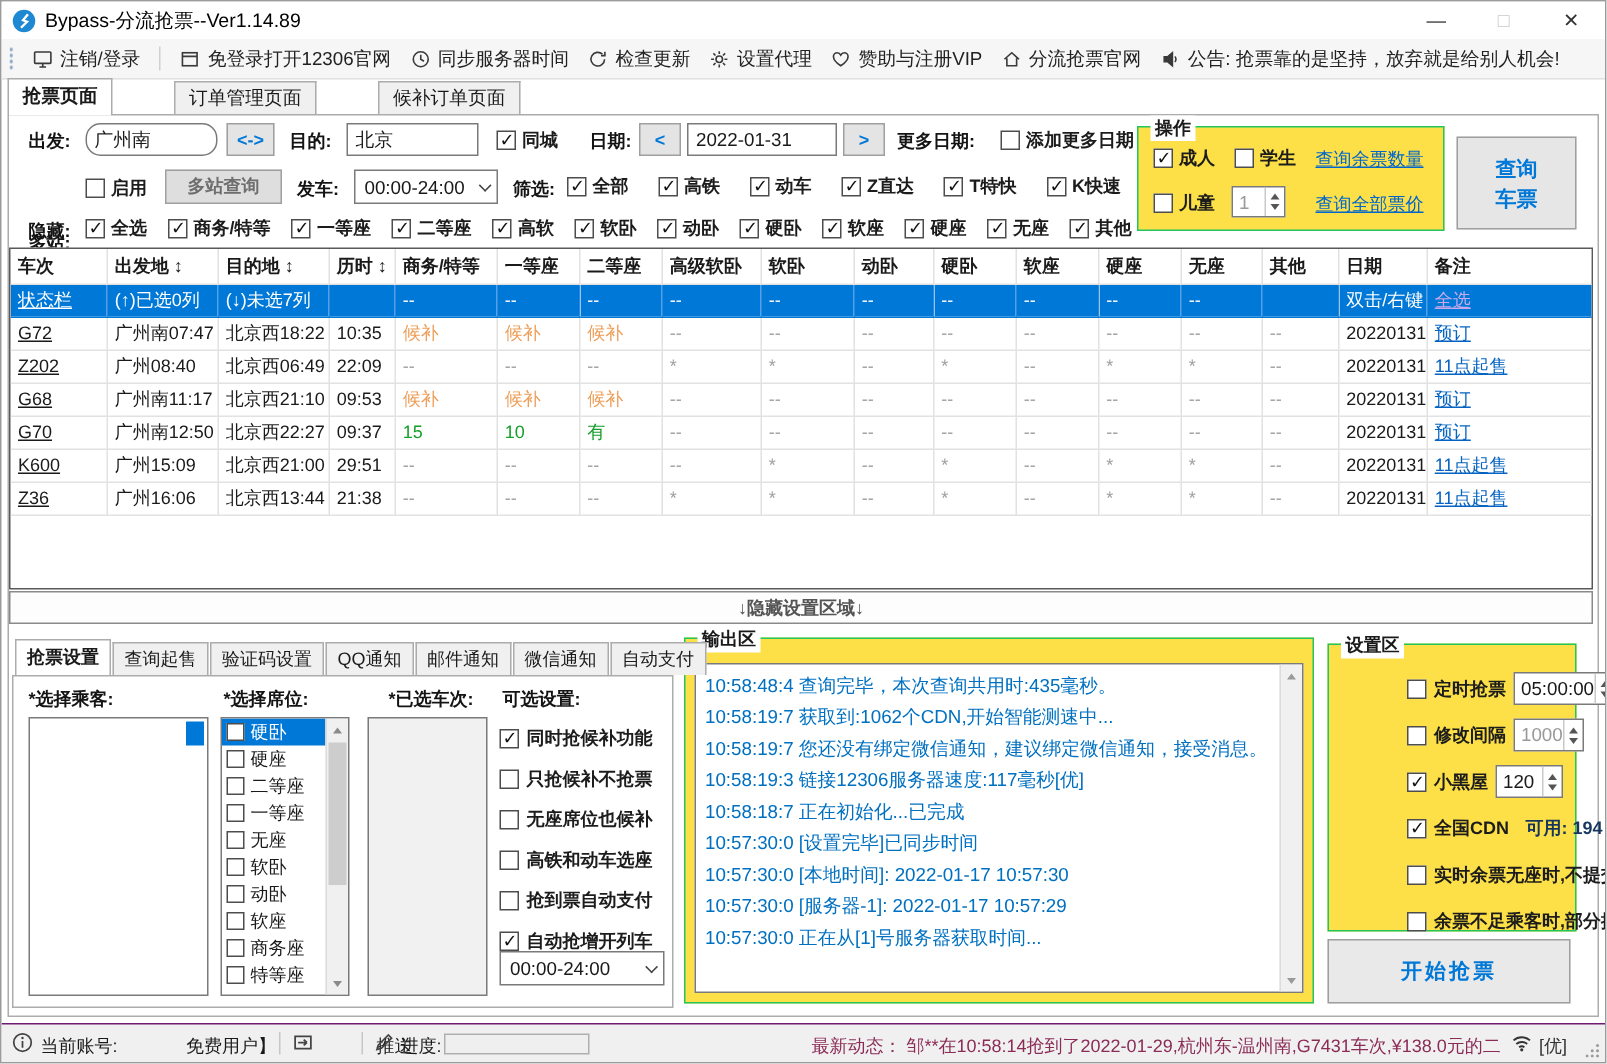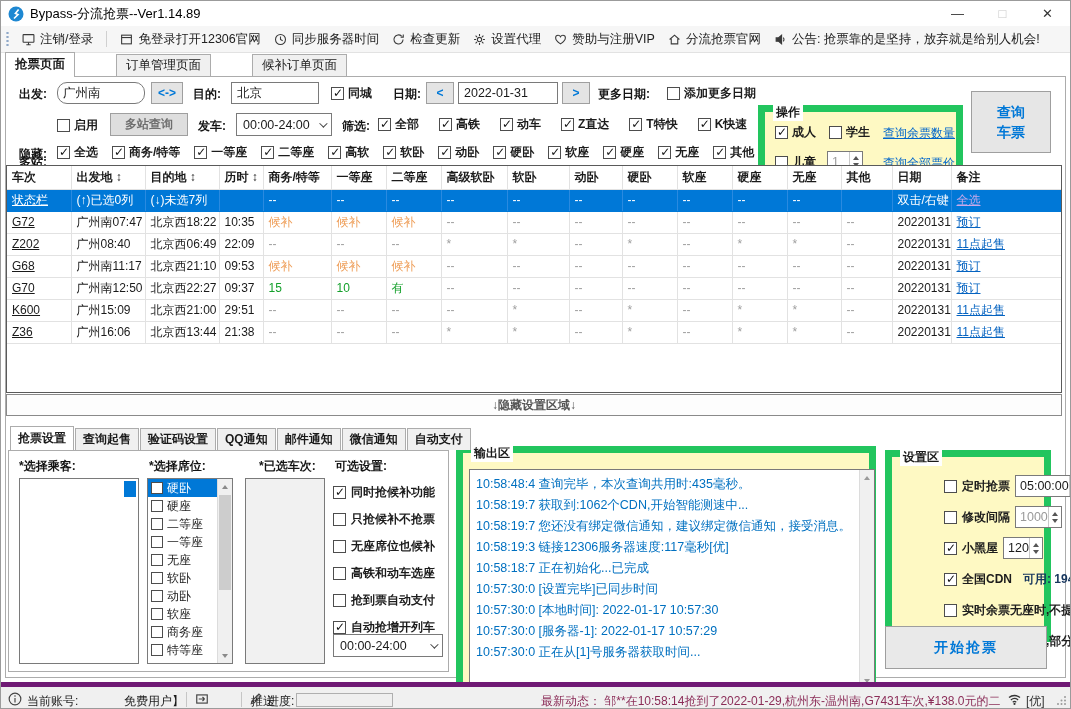--- a/index.html
+++ b/index.html
@@ -35,21 +35,21 @@
   .btn { position:absolute; display:flex; align-items:center; justify-content:center; background:#e4e4e4; border:1px solid #9f9f9f; color:#0078d7; font-weight:700; }
   .btn.disabled { color:#6e6e6e; background:#dedede; font-weight:600; }
   .cbi { display:inline-flex; align-items:center; gap:4px; white-space:nowrap; }
   .cbi.abs { position:absolute; }
   .cb { display:inline-block; width:13px; height:13px; border:1px solid #4d4d4d; background:#fff; position:relative; flex:none; }
   .cb.checked::after { content:"✓"; position:absolute; left:1px; top:-2px; font-size:12px; font-weight:700; color:#101010; }
   .cb-label { font-weight:600; color:#1c1c1c; white-space:nowrap; }
   .select { border:1px solid #7a7a7a; background:#fff; display:flex; align-items:center; justify-content:space-between; padding:0 6px; font-size:12.5px; }
   .chev { width:6px; height:6px; border-right:1.4px solid #444; border-bottom:1.4px solid #444; transform:rotate(45deg) translateY(-2px); flex:none; }
   .hrow { position:absolute; display:flex; align-items:center; }
-  .group { position:absolute; border:7px solid #22c55e; background:#fef9c3;margin-top:21px; }
+  .group { position:absolute; border:1px solid #22c55e; background:#fde047; }
   .group-title { position:absolute; top:-8px; left:8px; background:#fff; padding:0 3px; font-weight:600; color:#1a1a1a; }
   .link { color:#0066cc; text-decoration:underline; white-space:nowrap; }
   .num-field { display:inline-flex; align-items:center; border:1px solid #7a7a7a; background:#fff; height:22px; }
   .num-field .num-val { flex:1; padding-left:4px; font-size:12.5px; }
   .num-field.disabled .num-val { color:#9a9a9a; }
   .spin { display:inline-flex; flex-direction:column; justify-content:center; gap:3px; border-left:1px solid #c9c9c9; padding:0 3px; height:100%; }
   .su { width:0; height:0; border-left:3px solid transparent; border-right:3px solid transparent; border-bottom:4px solid #555; }
   .sd { width:0; height:0; border-left:3px solid transparent; border-right:3px solid transparent; border-top:4px solid #555; }
   .query-btn { position:absolute; left:966px; top:14px; width:80px; height:62px; background:#e6e6e6; border:1px solid #9f9f9f; color:#0078d7; font-weight:700; font-size:14px; display:flex; flex-direction:column; align-items:center; justify-content:center; line-height:1.45; }
 
@@ -64,21 +64,21 @@
   .c-ok { color:#14a02b; }
   .c-dim { color:#a0a0a0; }
   .note-link { color:#0563c1; text-decoration:underline; }
   .sel-link { color:#c9a9e9; text-decoration:underline; }
 
   
   .collapse-bar { position:absolute; left:5px; top:393px; width:1056px; height:22px; border:1px solid #8a8a8a; background:#fdfdfd; display:flex; align-items:center; justify-content:center; font-weight:600; color:#555; z-index:2; }
 
   
   .bl-tabs { position:absolute; left:9px; top:427px; display:flex; z-index:3; }
-  .bl-tab { height:22px; padding:0 7px; border:1px solid #acacac; border-bottom:none; background:#f0f0f0; display:flex; align-items:center; margin-right:1px; font-size:12px;font-weight:bold; }
+  .bl-tab { height:22px; padding:0 7px; border:1px solid #acacac; border-bottom:none; background:#f0f0f0; display:flex; align-items:center; margin-right:1px; font-size:12px; }
   .bl-tab.active { background:#fff; height:24px; margin-top:-2px; font-weight:600; }
   .bl-box { position:absolute; left:7px; top:449px; width:441px; height:222px; border:1px solid #acacac; background:#fff; z-index:2; }
   .sec-label { position:absolute; font-weight:600; color:#141414; z-index:3; white-space:nowrap; }
   .listbox { position:absolute; border:1px solid #7a7a7a; background:#fff; z-index:3; }
   .listbox.gray { background:#f1f1f1; }
   .pass-sel { position:absolute; right:2px; top:2px; width:12px; height:16px; background:#0078d7; }
   .seat-item { height:18px; display:flex; align-items:center; gap:4px; padding-left:3px; white-space:nowrap; }
   .seat-item .cb { width:12px; height:12px; }
   .seat-item.hl { background:#0078d7; color:#fff; }
   .sb { position:absolute; right:0; top:0; bottom:0; width:15px; background:#f0f0f0; border-left:1px solid #dcdcdc; }
@@ -95,21 +95,21 @@
 
   
   .set-group { left:884px; top:428px; width:166px; height:192px; z-index:2; }
   #set-rows { padding:18px 8px 0 8px; }
   .set-row { display:flex; align-items:center; gap:5px; margin-bottom:9px; height:22px; white-space:nowrap;padding-left:44px; }
   .set-row .num-field { width:64px; margin-left:auto; }
   .set-suffix { color:#17365d; font-weight:700; margin-left:6px; }
   .start-btn { position:absolute; left:884px; top:625px; width:162px; height:43px; background:#e9e9e9; border:1px solid #9e9e9e; color:#0078d7; font-weight:700; font-size:14px; display:flex; align-items:center; justify-content:center; letter-spacing:2px; z-index:2; }
 
   
-  .statusbar { position:absolute; left:0; right:0; bottom:0; height:26px; background:#f0f0f0; border-top:5px solid #701a75; z-index:4; }
+  .statusbar { position:absolute; left:0; right:0; bottom:0; height:26px; background:#f0f0f0; border-top:1px solid #701a75; z-index:4; }
   .statusbar > * { position:absolute; top:6px; white-space:nowrap; }
   .sb-sep { width:1px; height:15px; background:#c6c6c6; top:5px; }
   .progress { left:295px; top:6px; width:97px; height:14px; border:1px solid #afafaf; background:#efefef; }
   .news { left:540px; color:#8b2c57; font-size:12px; max-width:462px; overflow:hidden; }
   .signal-label { left:1025px; color:#333; }
   .grip { right:3px; top:auto; bottom:3px; }
 </style>
 </head>
 <body>
 

